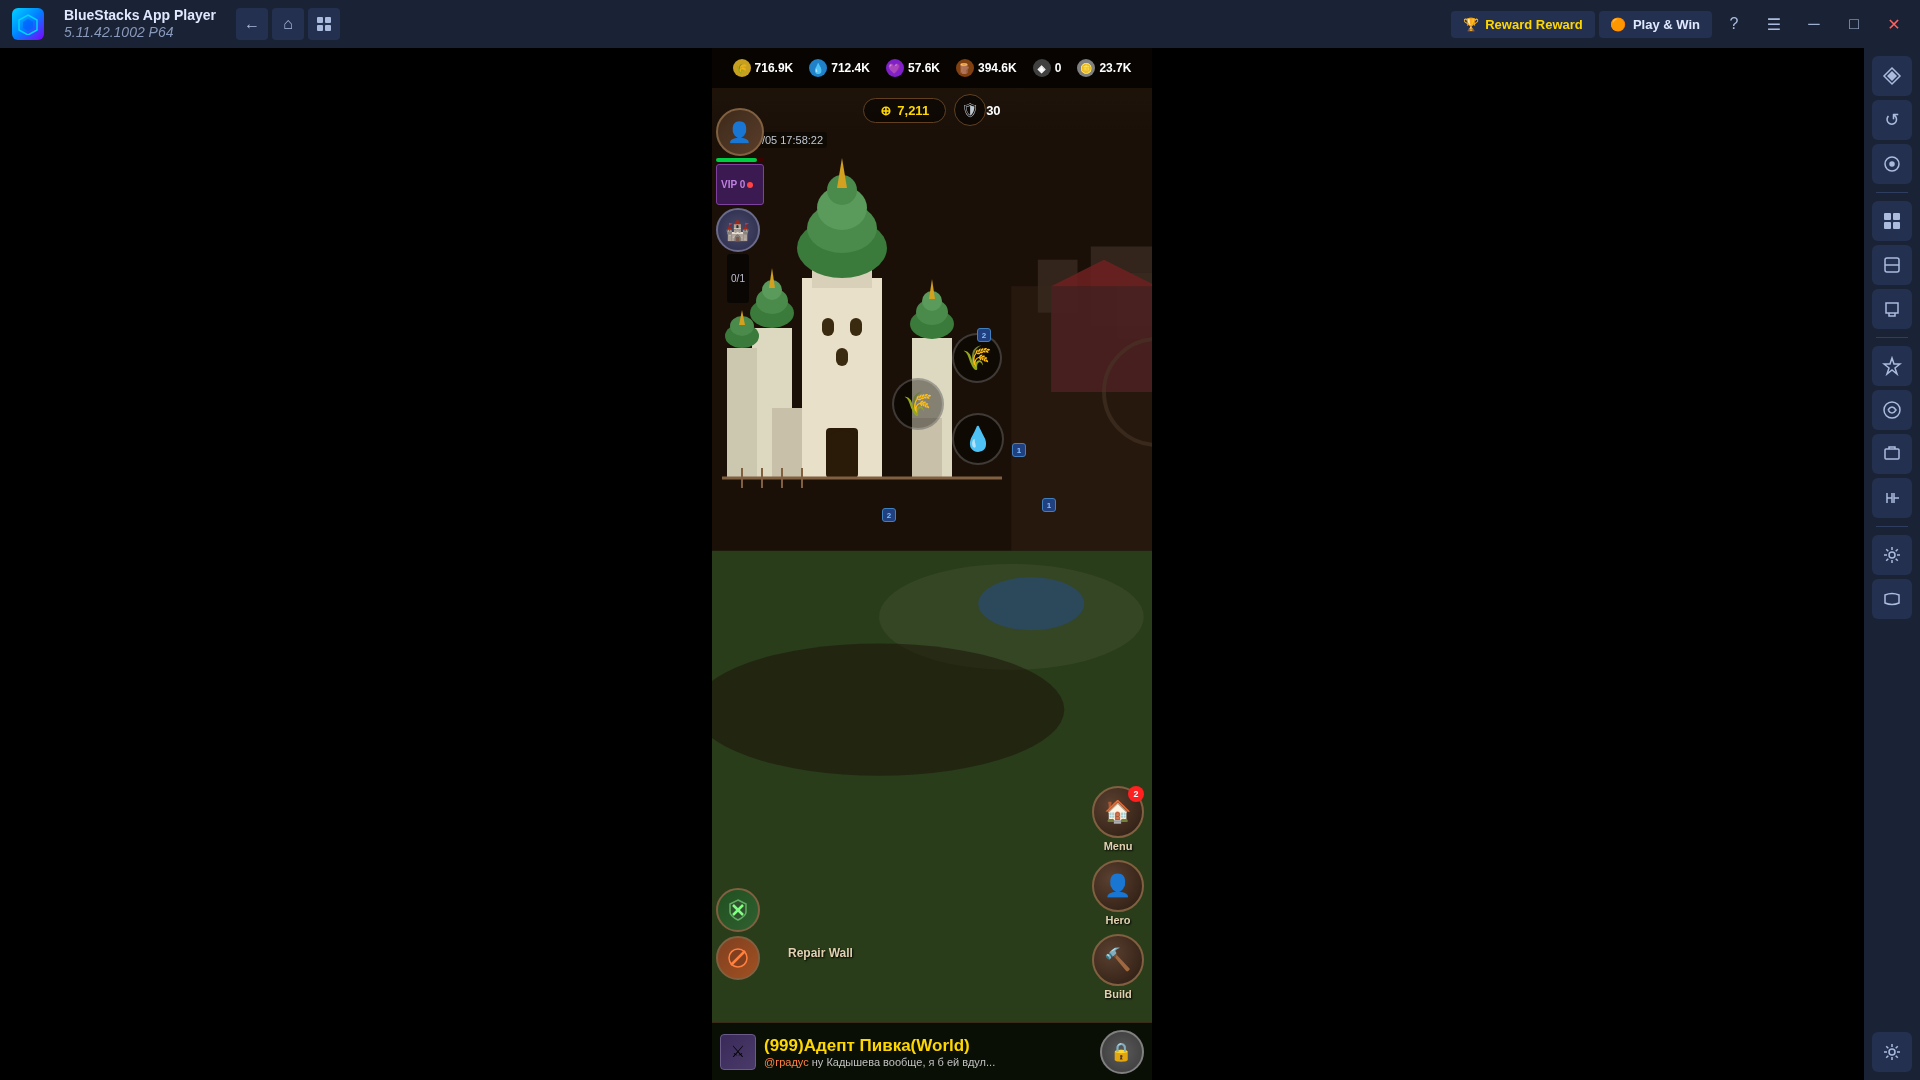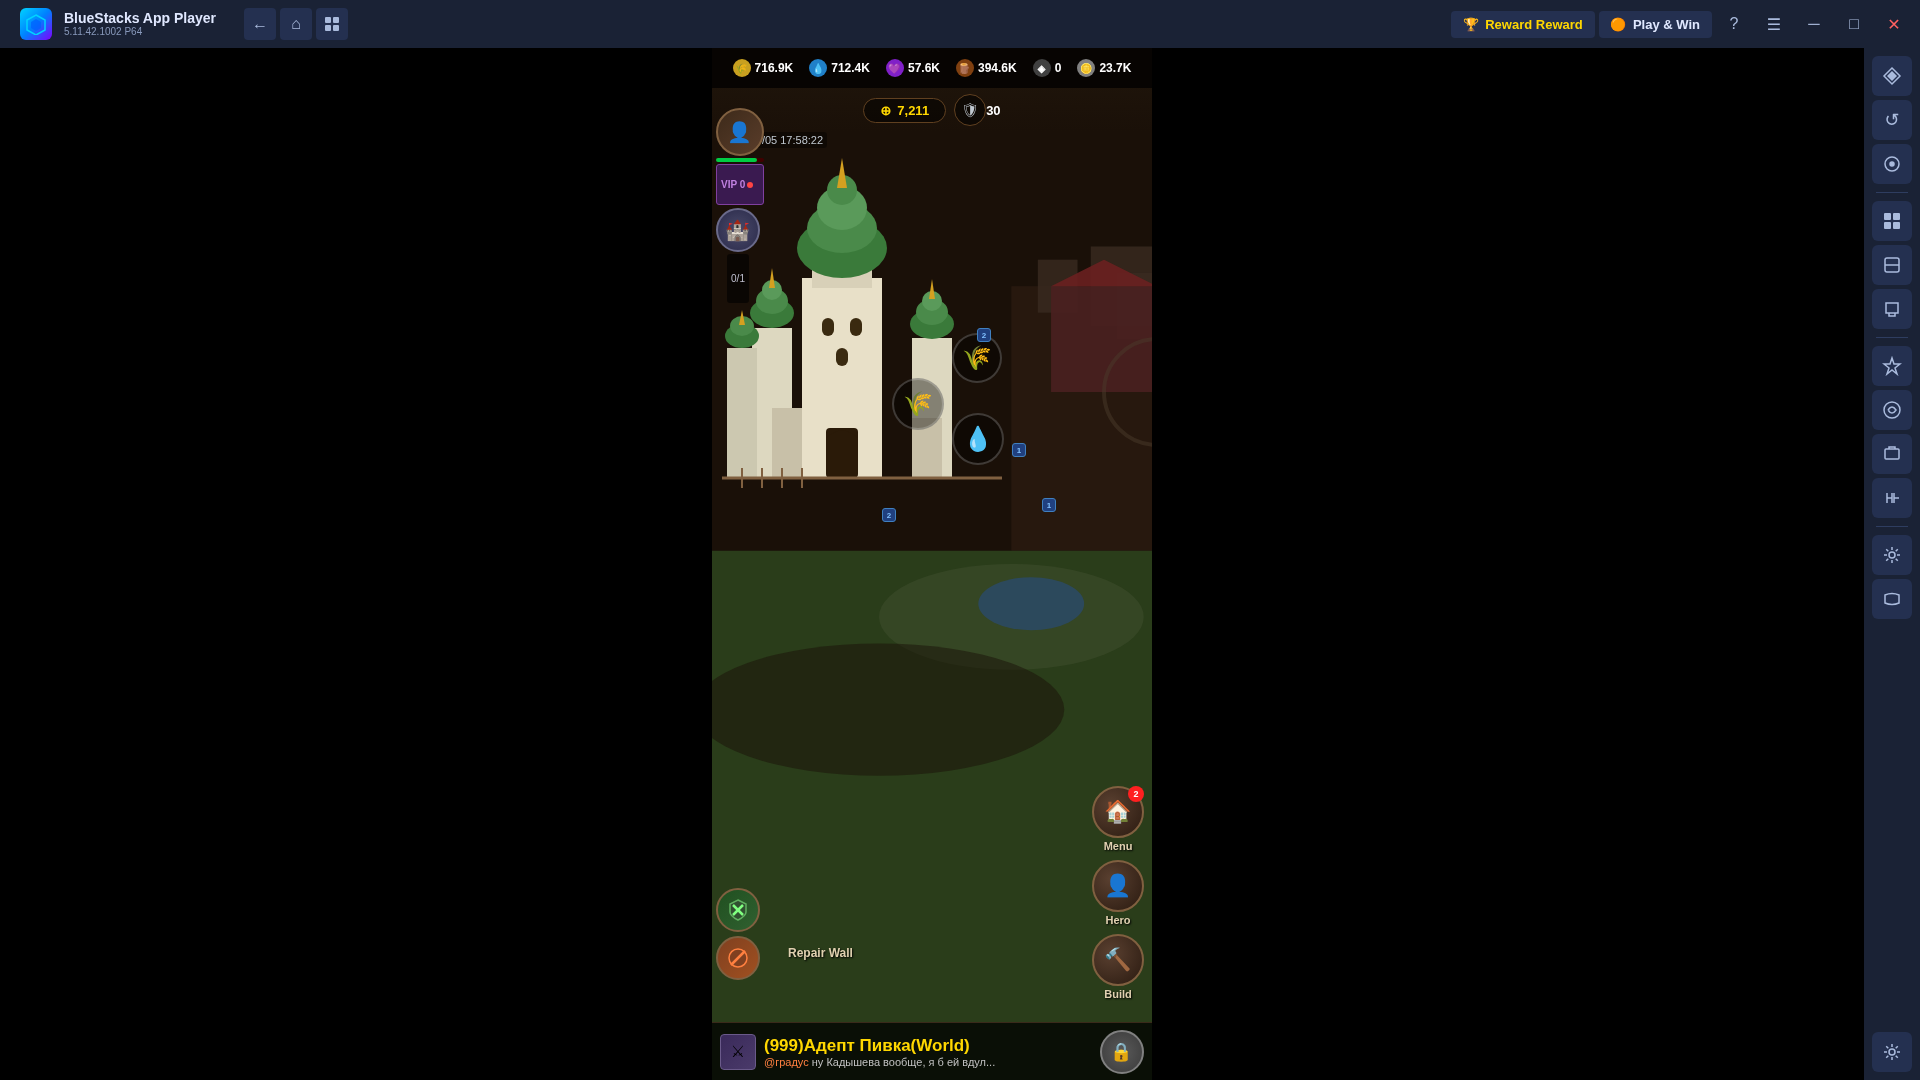--- a/index.html
+++ b/index.html
@@ -17,38 +17,38 @@
       top: 0; left: 0; right: 0;
       height: 48px;
       background: #1a2235;
       display: flex;
       align-items: center;
       z-index: 100;
     }
     #titlebar .logo-area {
       display: flex;
       align-items: center;
-      padding: 0 20px;
-      gap: 12px;
+      padding: 0 12px;
+      gap: 20px;
       min-width: 200px;
     }
     .bs-logo {
       width: 32px; height: 32px;
       background: linear-gradient(135deg, #00d4ff, #0080ff, #8000ff);
       border-radius: 6px;
       display: flex; align-items: center; justify-content: center;
       font-size: 14px; color: white; font-weight: bold;
     }
     .app-title {
       color: #e0e8ff;
       font-size: 13px;
       line-height: 1.2;
     }
     .app-title .name { font-weight: 600; font-size: 14px; }
-    .app-title .version { font-size: 10px; color: #8899bb; }
+    .app-title .version { font-size: 14px; color: #8899bb; font-style: italic; }
 
     .titlebar-nav {
       display: flex;
       align-items: center;
       gap: 4px;
       padding: 0 8px;
     }
     .nav-btn {
       width: 32px; height: 32px;
       background: #243050;

